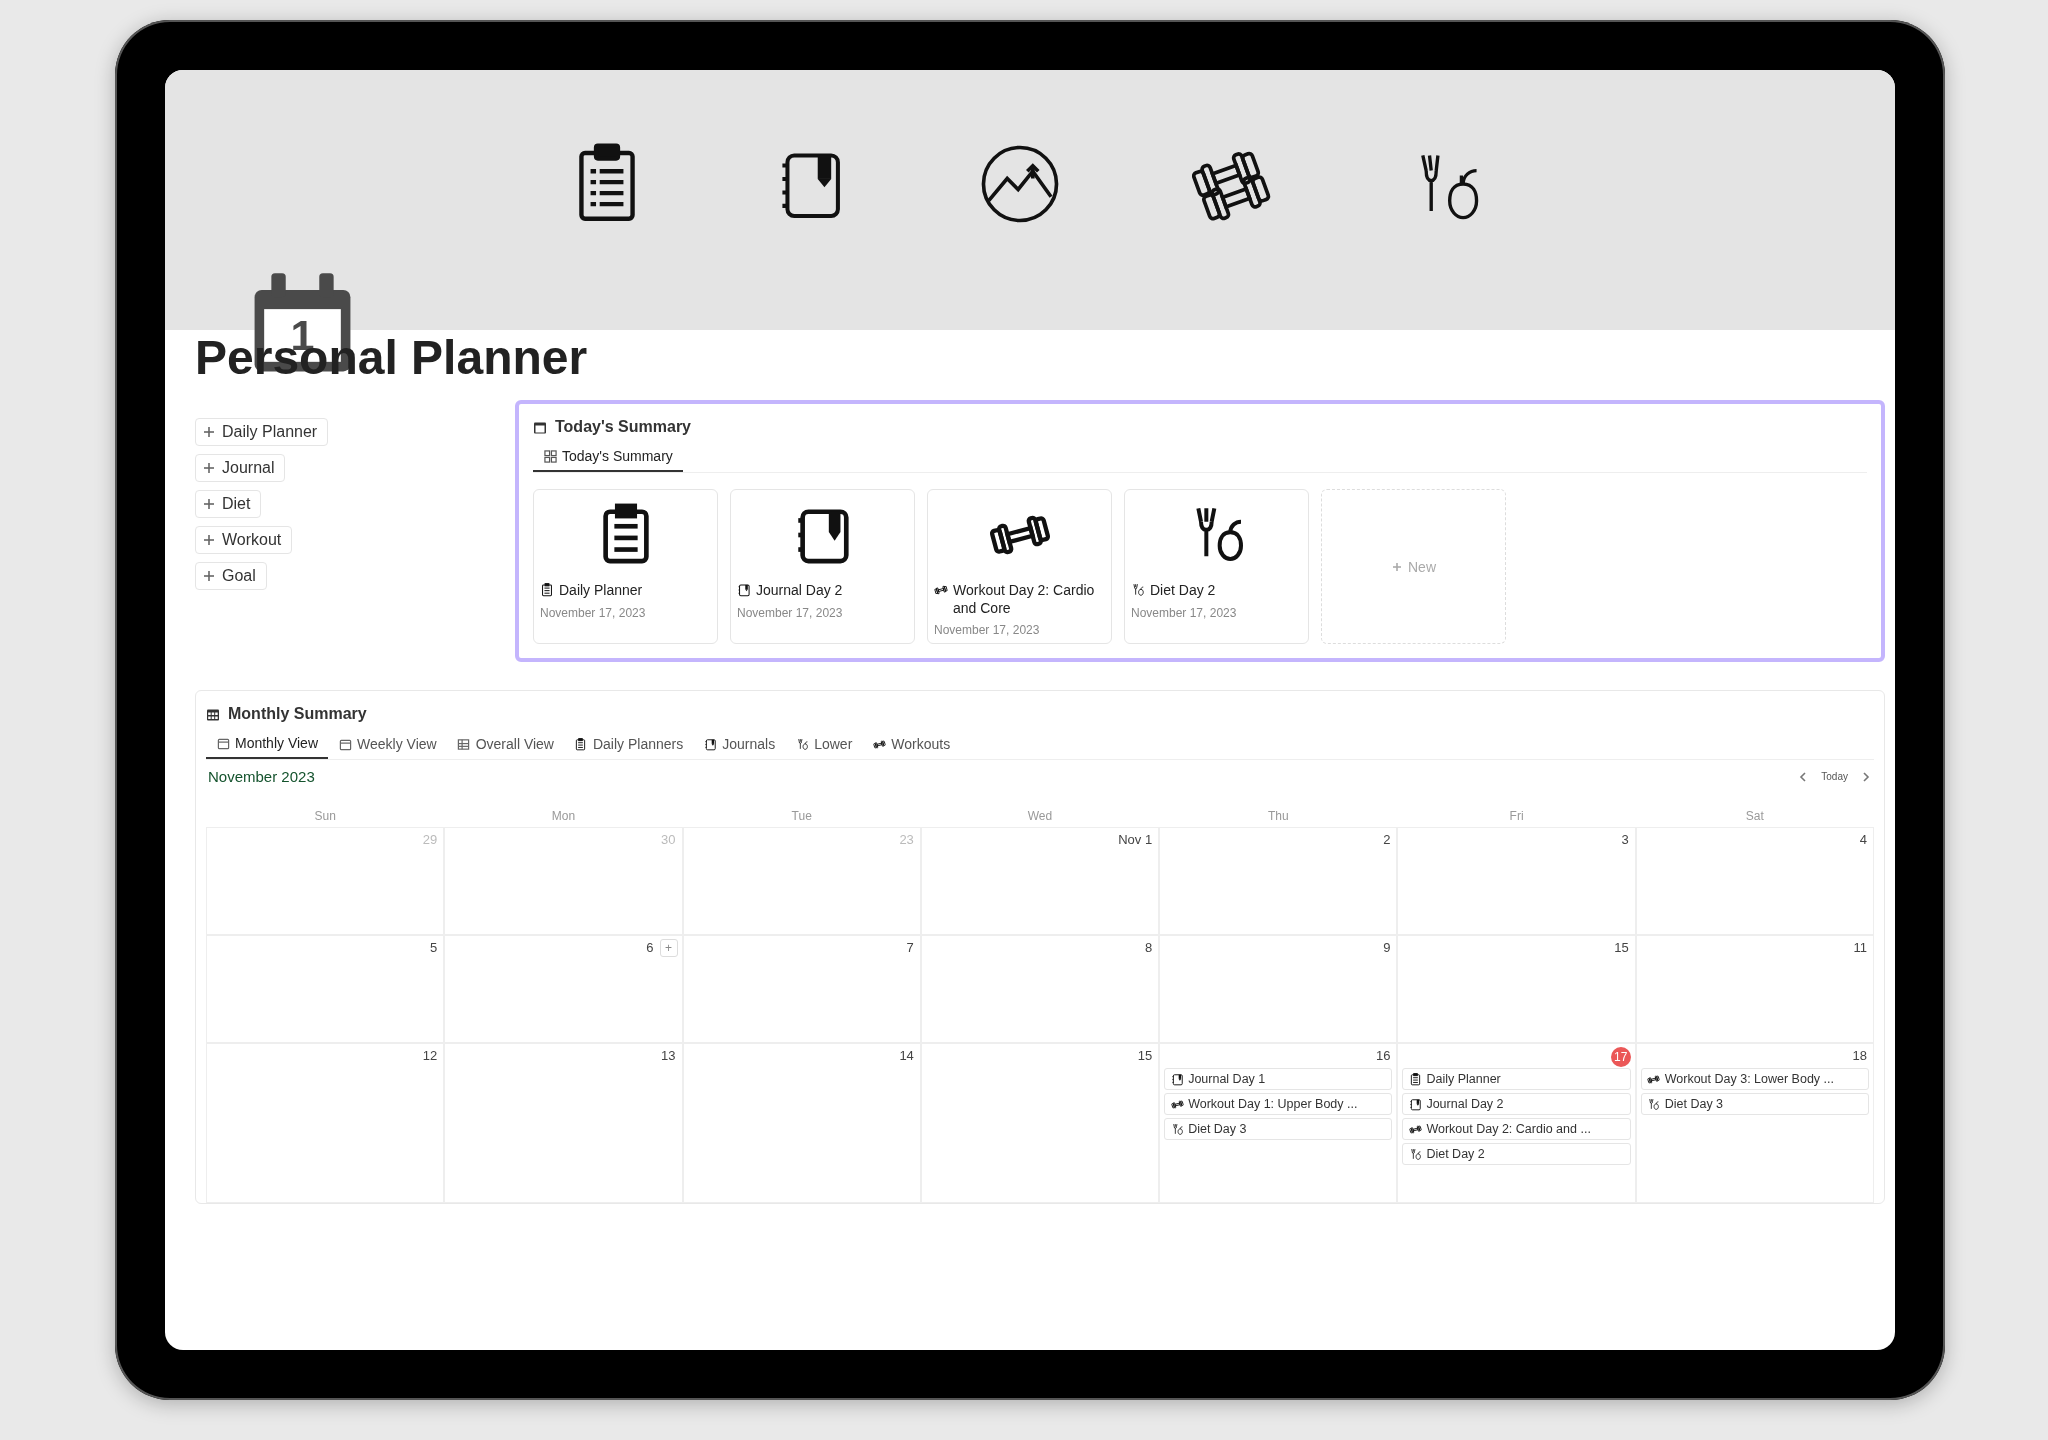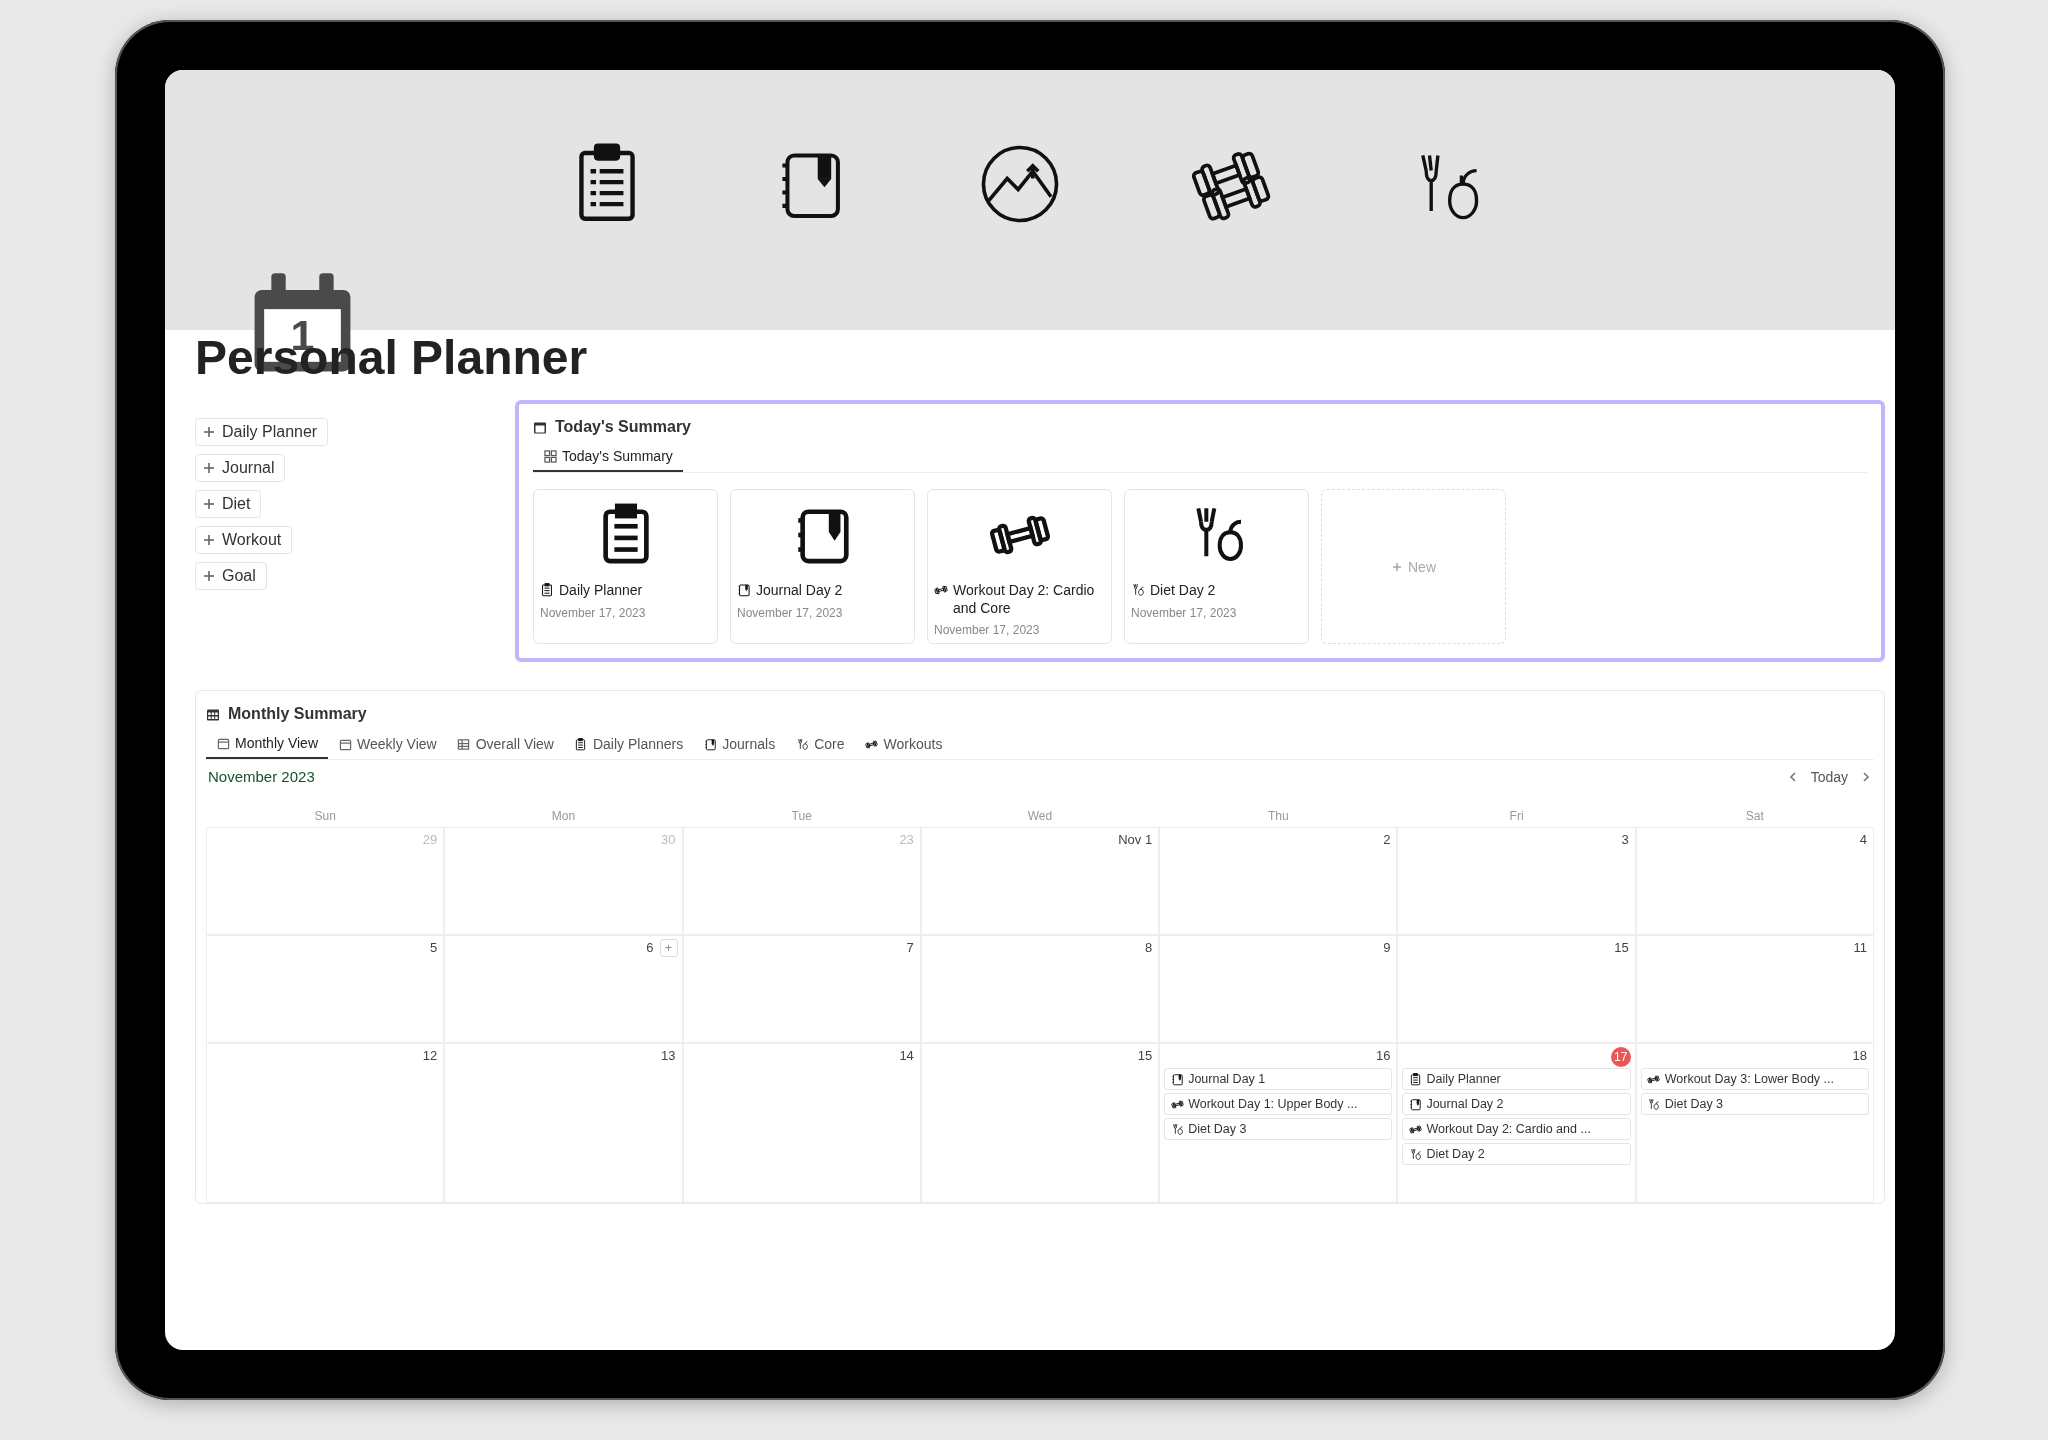--- a/index.html
+++ b/index.html
@@ -120,21 +120,21 @@
     border-radius:6px;
     padding:14px 10px 0 10px;
     background:#fff;
   }
   .cal-toolbar {
     display:flex; align-items:center; justify-content:space-between;
     margin-top:8px;
     padding: 0 2px;
   }
   .cal-month { font-size:15px; color:#14532d; font-weight:500; }
-  .cal-nav { display:flex; align-items:center; gap:12px; font-size:14px; color:#555; }
+  .cal-nav { display:flex; align-items:center; gap:12px; font-size:10px; color:#555; }
   .cal-nav .today { cursor:pointer; }
   .cal-nav svg { cursor:pointer; }
   .calendar {
     margin-top:20px;
     width:100%;
   }
   .weekday-row, .cal-row {
     display:grid;
     grid-template-columns: repeat(7, 1fr);
   }
@@ -508,21 +508,21 @@
               <span>Journals</span>
             </div>
             <div class="tab">
               <span class="mini">
                 <svg width="13" height="13" viewBox="0 0 24 24" fill="none" stroke="#111" stroke-width="1.5">
                   <path d="M6 7 l-1 -5 M8 7 l0 -5 M10 7 l1 -5 M6 7 q0 3 2 3 q2 0 2 -3 M8 10 l0 10"></path>
                   <path d="M17 11 c-3 0 -4 2.5 -4 5 c0 3 2 5 4 5 c2 0 4 -2 4 -5 c0 -2.5 -1 -5 -4 -5 z"></path>
                   <path d="M17 11 c0 -2.5 2 -4 4 -4"></path>
                 </svg>
               </span>
-              <span>Core</span>
+              <span>Lower</span>
             </div>
             <div class="tab">
               <span class="mini">
                 <svg width="13" height="13" viewBox="0 0 24 16" fill="none" stroke="#111" stroke-width="1.6">
                   <g transform="rotate(-15 12 8)">
                     <rect x="2" y="4" width="3" height="8" rx="1"></rect>
                     <rect x="5" y="3" width="2.5" height="10" rx="1"></rect>
                     <rect x="16.5" y="3" width="2.5" height="10" rx="1"></rect>
                     <rect x="19" y="4" width="3" height="8" rx="1"></rect>
                     <rect x="7.5" y="6.5" width="9" height="3"></rect>

